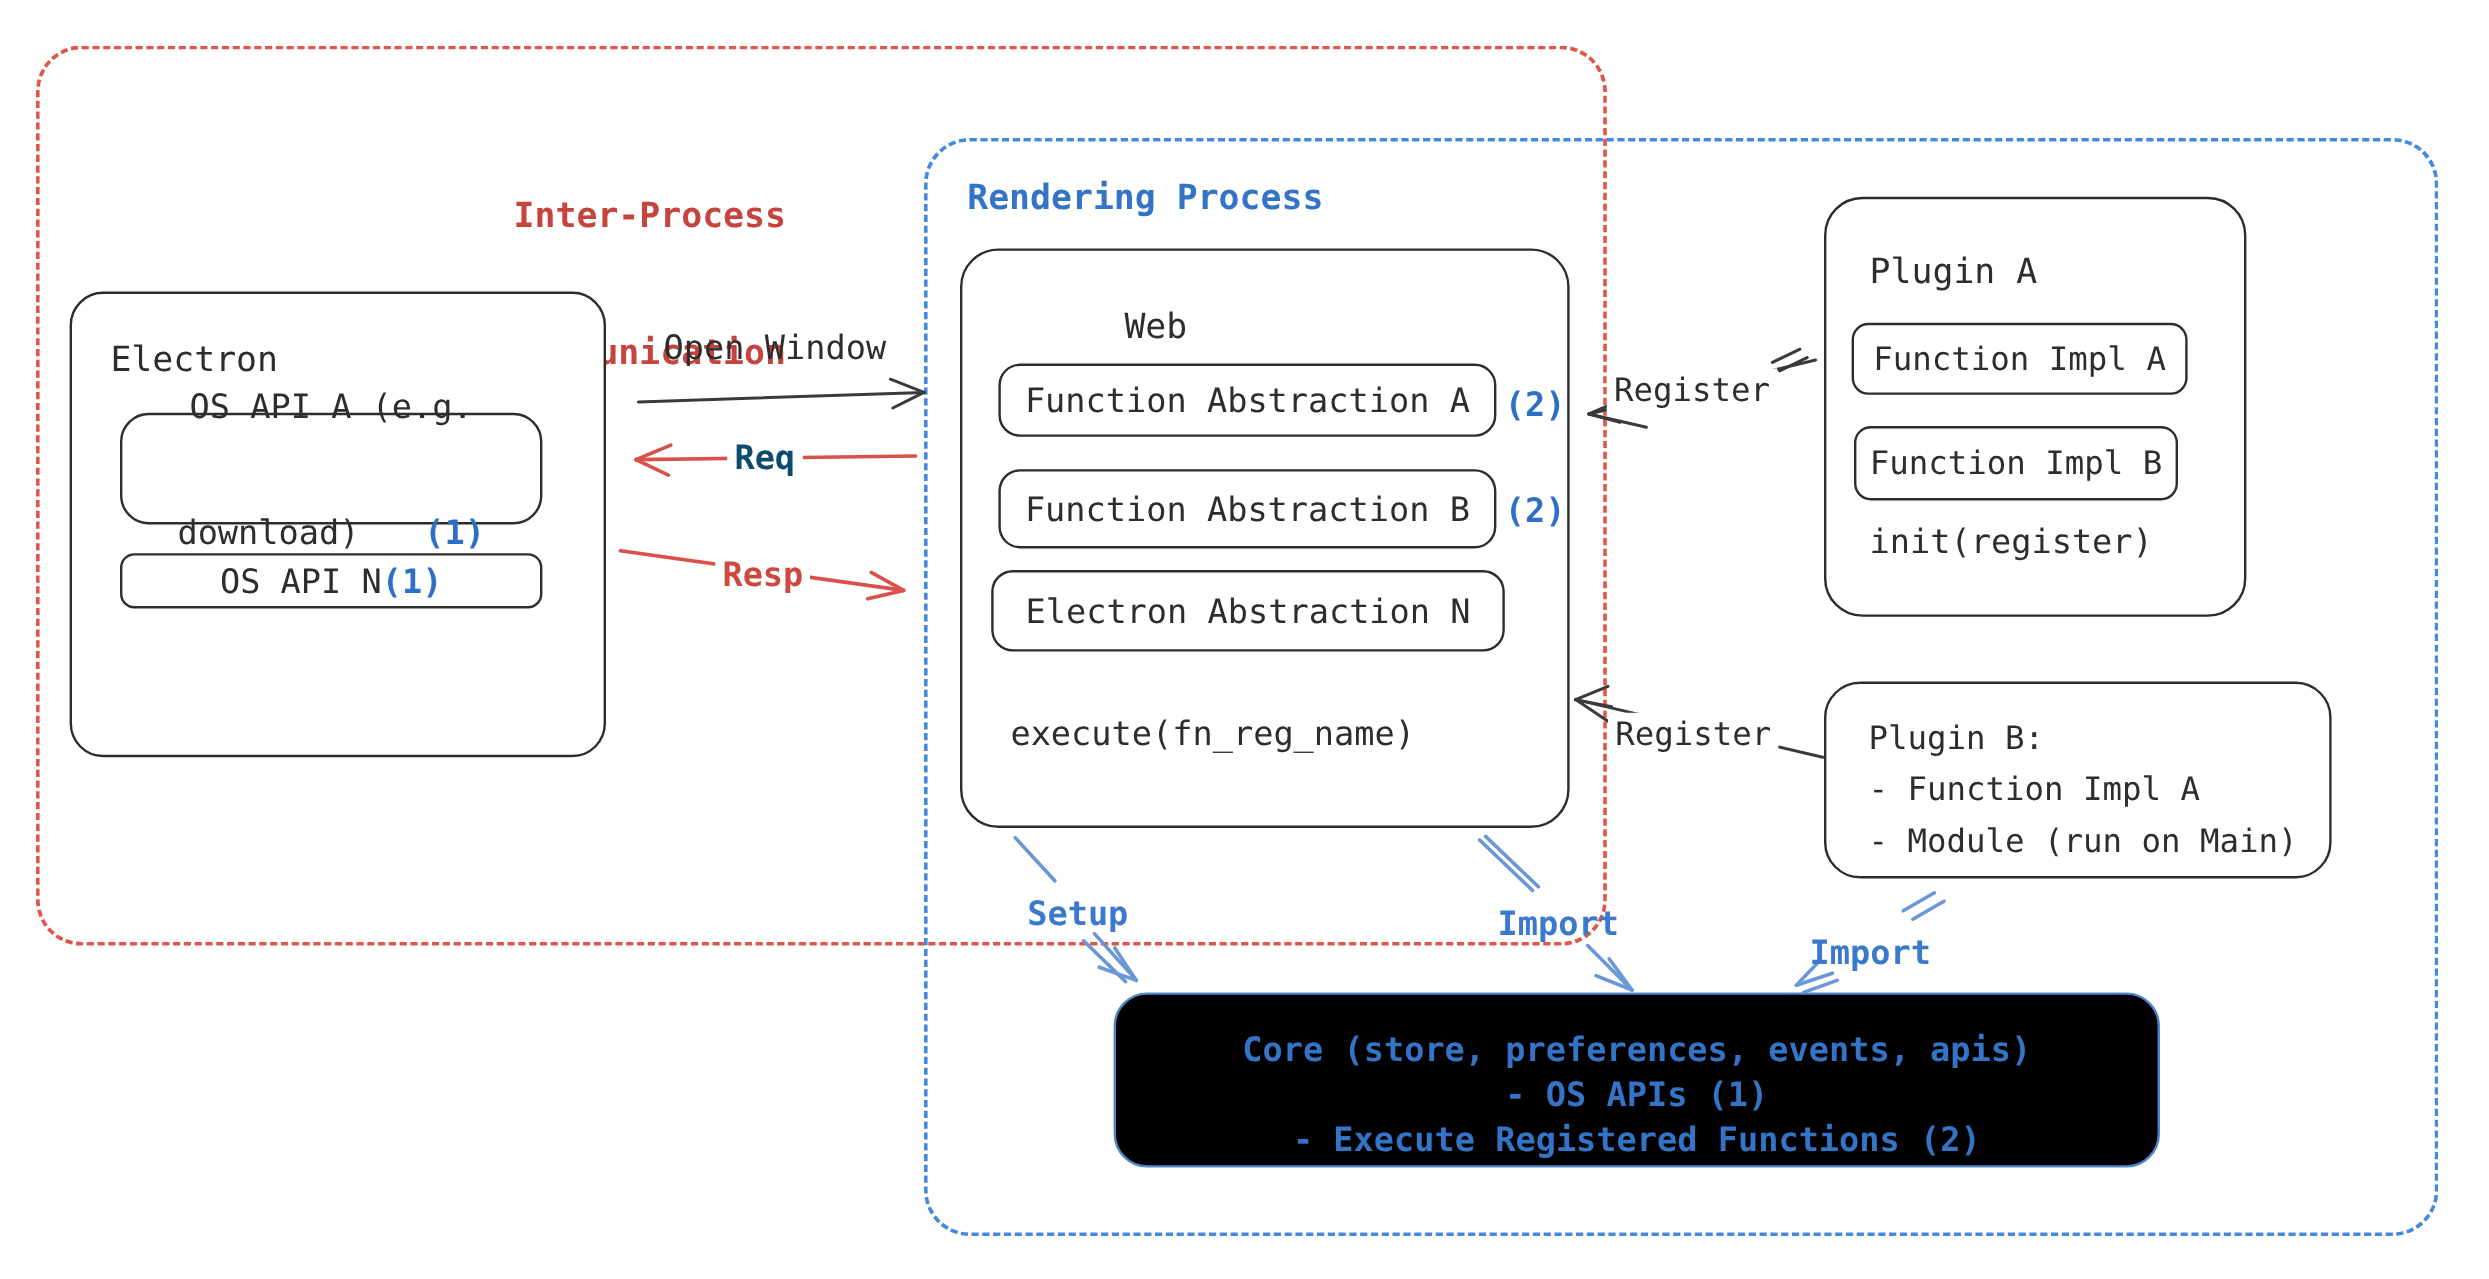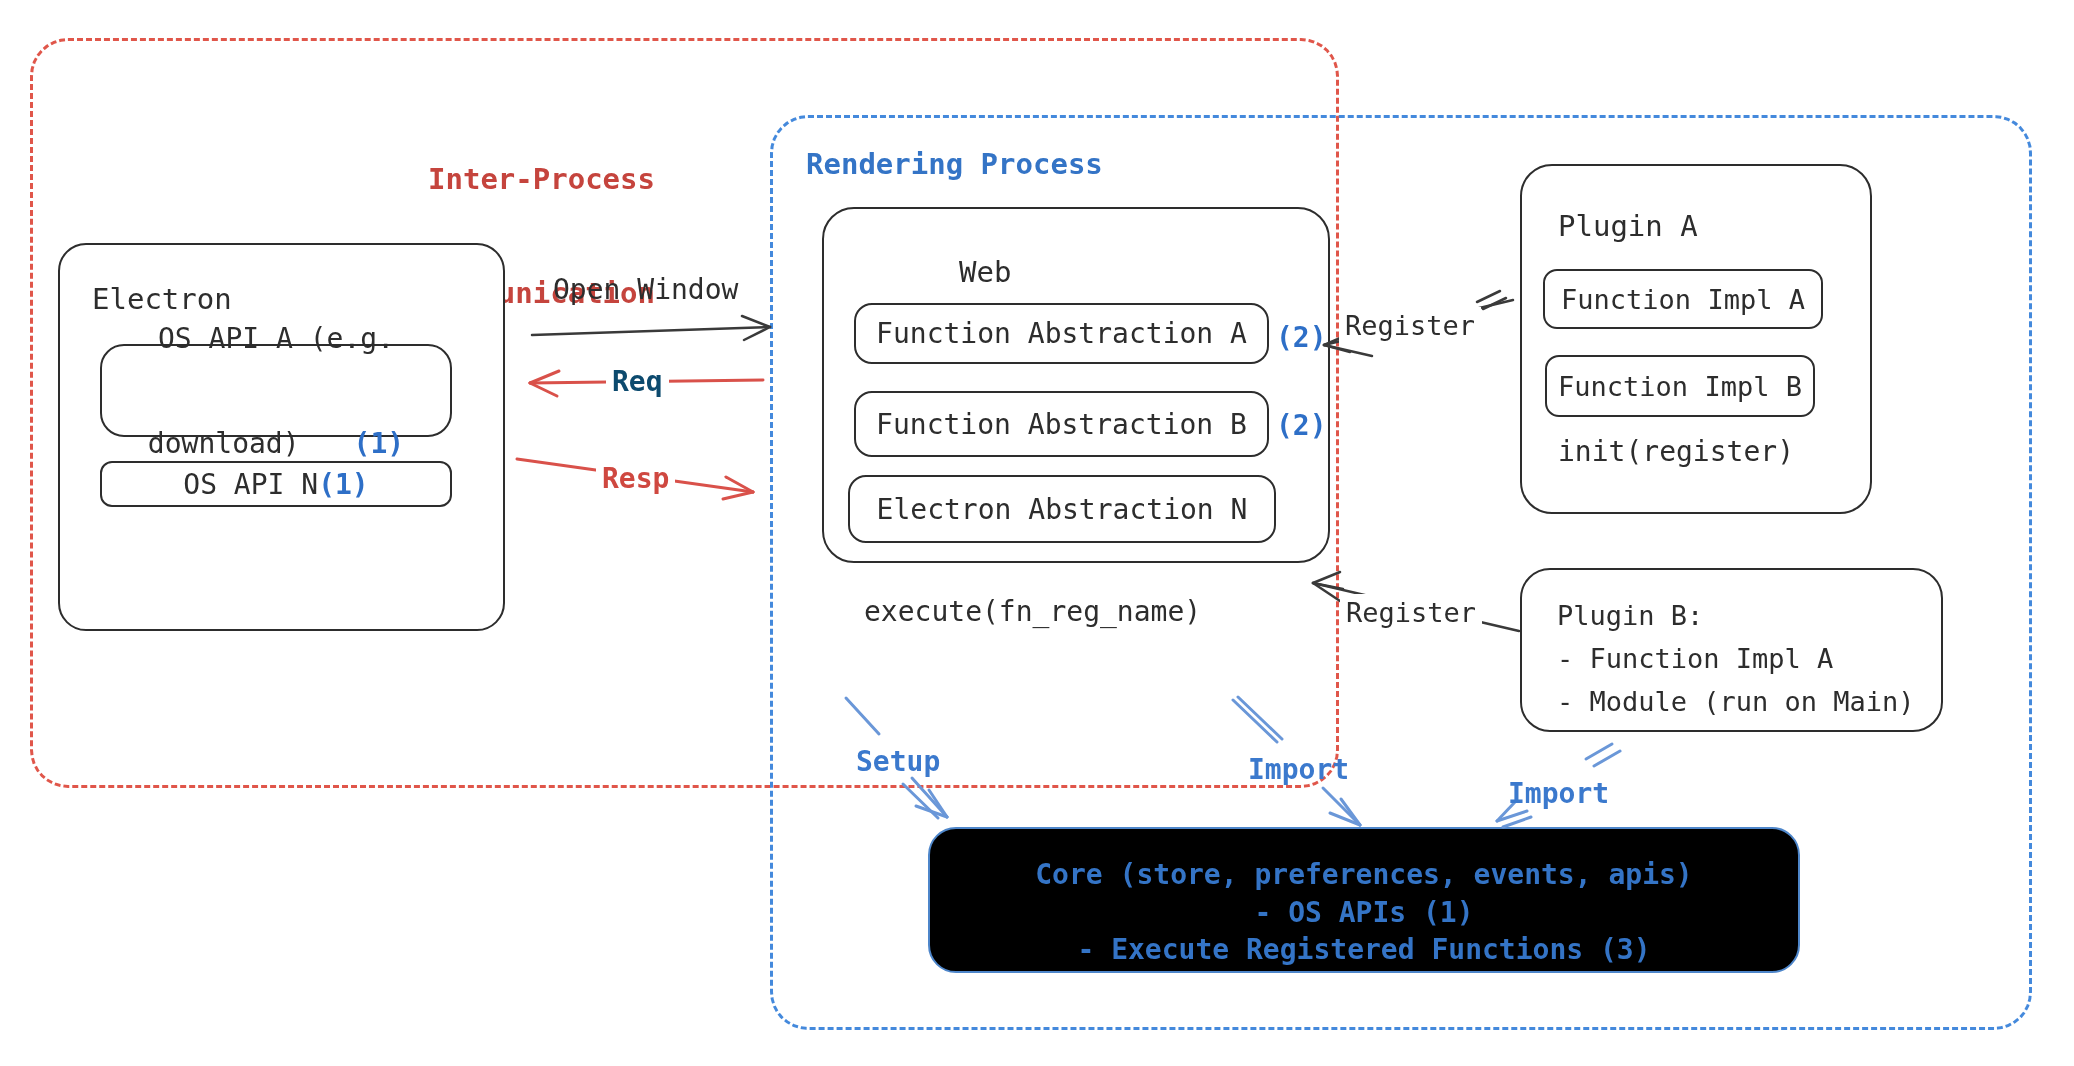--- a/index.html
+++ b/index.html
@@ -61,21 +61,21 @@
       </div>
     </div>
     <div class="abs subnode" style="left:40px;top:216px;width:352px;height:46px;border-radius:12px;">
       <div class="t body28" style="display:flex;">
         <span>OS API N</span>
         <span class="ref">(1)</span>
       </div>
     </div>
   </div>
 
-  <div class="abs node" style="left:800px;top:207px;width:508px;height:356px;border-radius:32px;margin-left:22px;">
+  <div class="abs node" style="left:800px;top:207px;width:508px;height:483px;border-radius:32px;">
     <div class="abs t title" style="left:135px;top:45px;">Web</div>
     <div class="abs subnode body28" style="left:30px;top:94px;width:415px;height:61px;">Function Abstraction A</div>
     <div class="abs t ref body28" style="left:452px;top:111px;">(2)</div>
     <div class="abs subnode body28" style="left:30px;top:182px;width:415px;height:66px;">Function Abstraction B</div>
     <div class="abs t ref body28" style="left:452px;top:199px;">(2)</div>
     <div class="abs subnode body28" style="left:24px;top:266px;width:428px;height:68px;">Electron Abstraction N</div>
     <div class="abs t body28" style="left:40px;top:385px;">execute(fn_reg_name)</div>
   </div>
 
   <div class="abs node" style="left:1520px;top:164px;width:352px;height:350px;border-radius:32px;">
@@ -87,21 +87,21 @@
 
   <div class="abs node" style="left:1520px;top:568px;width:423px;height:164px;border-radius:30px;padding:24px 0 0 35px;">
     <div class="t pbline">Plugin B:</div>
     <div class="t pbline">- Function Impl A</div>
     <div class="t pbline">- Module (run on Main)</div>
   </div>
 
   <div class="abs core-box" style="left:928px;top:827px;width:872px;height:146px;">
     <div>Core (store, preferences, events, apis)</div>
     <div>- OS APIs (1)</div>
-    <div>- Execute Registered Functions (3)</div>
+    <div>- Execute Registered Functions (2)</div>
   </div>
 
   <svg id="arrow-layer" width="2074" height="1066" viewBox="0 0 2074 1066">
 
     <g>
       <line class="ink" x1="532" y1="335" x2="770" y2="327"></line>
       <line class="ink" x1="770" y1="327" x2="742" y2="316"></line>
       <line class="ink" x1="770" y1="327" x2="744" y2="340"></line>
     </g>
 

